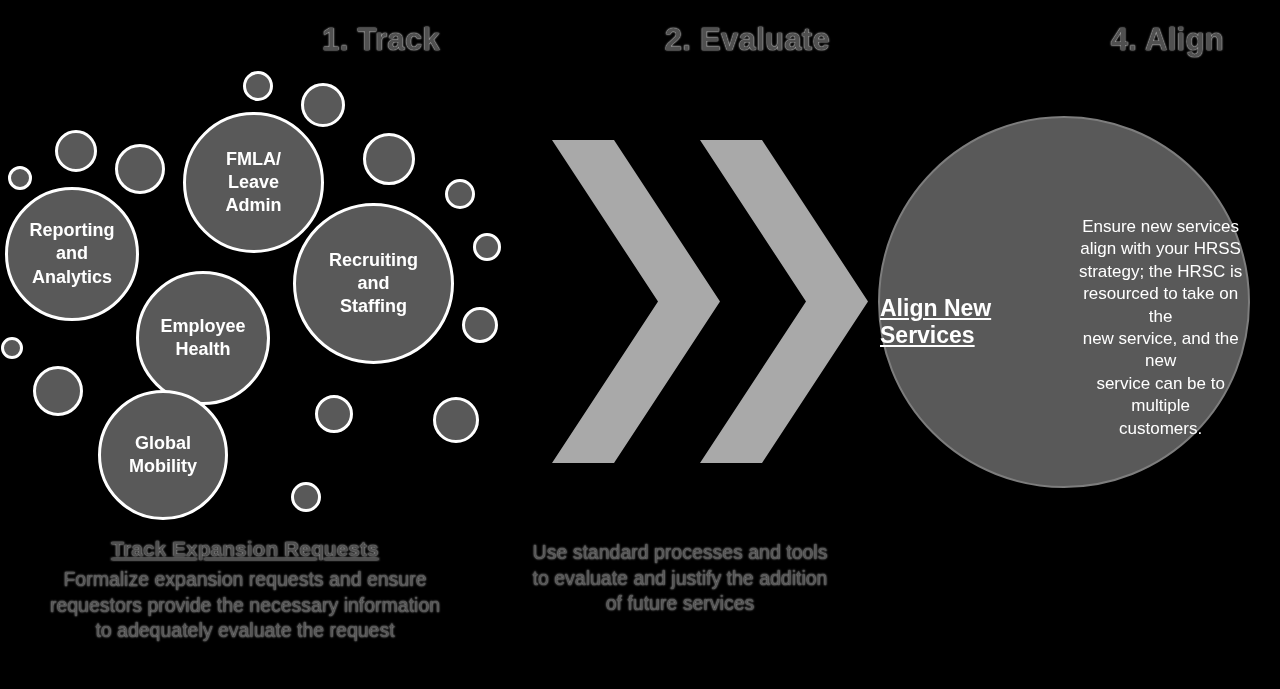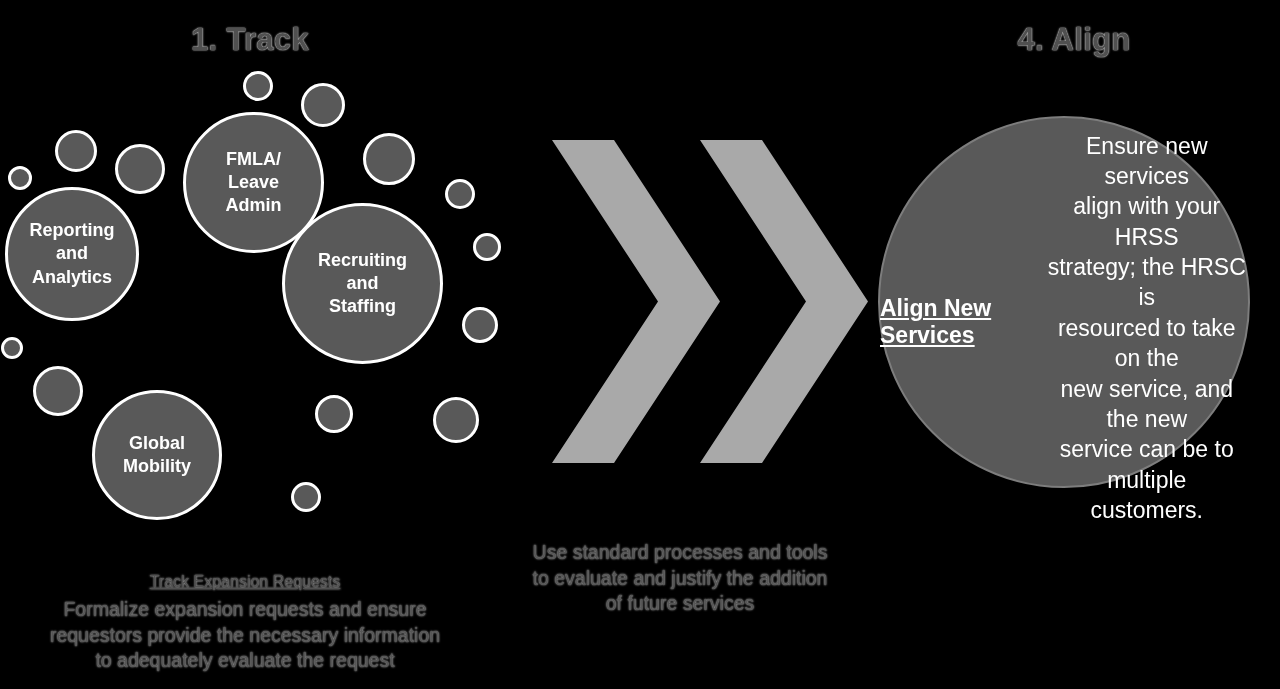--- a/index.html
+++ b/index.html
@@ -14,21 +14,21 @@
     background: var(--background, #000);
     font-family: "Liberation Sans", sans-serif;
     overflow: hidden;
   }
   
   .step-heading {
     position: absolute;
     top: 22px;
     font-size: 31px;
     font-weight: 700;
-    text-align: center;
+    text-align: right;
     color: var(--heading-text, #505050);
     text-shadow: 0 0 2px rgba(255,255,255,.9), 0 0 1px rgba(255,255,255,.6);
     letter-spacing: .3px;
   }
   
   .bubble {
     position: absolute;
     border-radius: 50%;
     box-sizing: border-box;
     background: var(--bubble-fill, #595959);
@@ -71,53 +71,53 @@
   }
   .align-title {
     color: var(--align-circle-text, #fff);
     font-size: 23px;
     font-weight: 700;
     text-decoration: underline;
     margin-bottom: 12px;
   }
   .align-body {
     color: var(--align-circle-text, #fff);
-    font-size: 23px;
+    font-size: 17px;
     line-height: 1.32;
     text-align: center;
     white-space: pre-line;
   }
   
   .caption {
     position: absolute;
     text-align: center;
   }
   .caption-title {
-    font-size: 16px;
-    font-weight: 400;
+    font-size: 21px;
+    font-weight: 700;
     text-decoration: underline;
     color: var(--heading-text, #505050);
     text-shadow: 0 0 2px rgba(255,255,255,.9);
     margin-bottom: 6px;
-    margin-top: 36px;
   }
   .caption-body {
     font-size: 19.5px;
     line-height: 1.32;
     color: var(--body-text, #565656);
     text-shadow: 0 0 2px rgba(255,255,255,.85);
     white-space: pre-line;
   }
 </style>
 </head>
 <body>
 
 <div class="canvas">
 
   <div class="step-heading" style="left:60px; width:380px;">1. Track</div>
+  <div class="step-heading" style="left:530px; width:300px;">2. Evaluate</div>
   <div class="step-heading" style="left:924px; width:300px;">4. Align</div>
 
   <div class="bubble" style="left:243px; top:71px;  width:30px; height:30px;"></div>
   <div class="bubble" style="left:301px; top:83px;  width:44px; height:44px;"></div>
   <div class="bubble" style="left:363px; top:133px; width:52px; height:52px;"></div>
   <div class="bubble" style="left:445px; top:179px; width:30px; height:30px;"></div>
   <div class="bubble" style="left:473px; top:233px; width:28px; height:28px;"></div>
   <div class="bubble" style="left:462px; top:307px; width:36px; height:36px;"></div>
   <div class="bubble" style="left:115px; top:144px; width:50px; height:50px;"></div>
   <div class="bubble" style="left:55px;  top:130px; width:42px; height:42px;"></div>
@@ -131,26 +131,30 @@
   <div class="bubble labeled" style="left:183px; top:112px; width:141px; height:141px;">
     <span class="bubble-label">FMLA/
 Leave
 Admin</span>
   </div>
   <div class="bubble labeled" style="left:5px; top:187px; width:134px; height:134px;">
     <span class="bubble-label">Reporting
 and
 Analytics</span>
   </div>
-  <div class="bubble labeled" style="left:282px; top:203px; width:161px; height:161px;justify-content:center;">
+  <div class="bubble labeled" style="left:293px; top:203px; width:161px; height:161px;justify-content:center;">
     <span class="bubble-label">Recruiting
 and
 Staffing</span>
   </div>
-  <div class="bubble labeled" style="left:92px; top:390px; width:130px; height:130px;">
+  <div class="bubble labeled" style="left:136px; top:271px; width:134px; height:134px;">
+    <span class="bubble-label">Employee
+Health</span>
+  </div>
+  <div class="bubble labeled" style="left:98px; top:390px; width:130px; height:130px;">
     <span class="bubble-label">Global
 Mobility</span>
   </div>
 
   <svg class="chevrons" width="316" height="323" viewBox="0 0 316 323" aria-hidden="true">
     <polygon points="0,0 62,0 168,161.5 62,323 0,323 106,161.5" fill="#a9a9a9"></polygon>
     <polygon points="148,0 210,0 316,161.5 210,323 148,323 254,161.5" fill="#a9a9a9"></polygon>
   </svg>
 
   <div class="align-circle">

